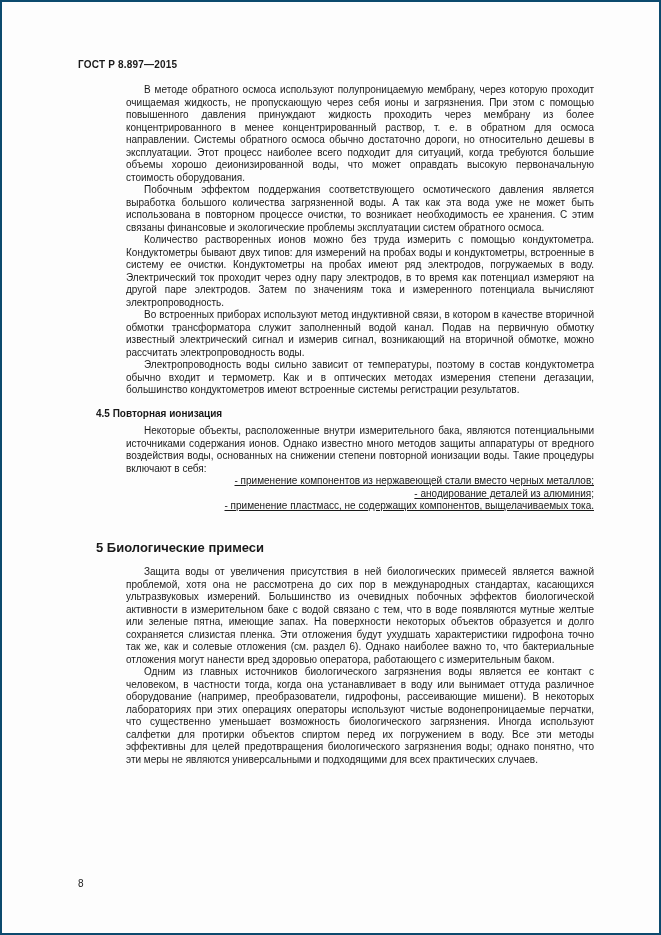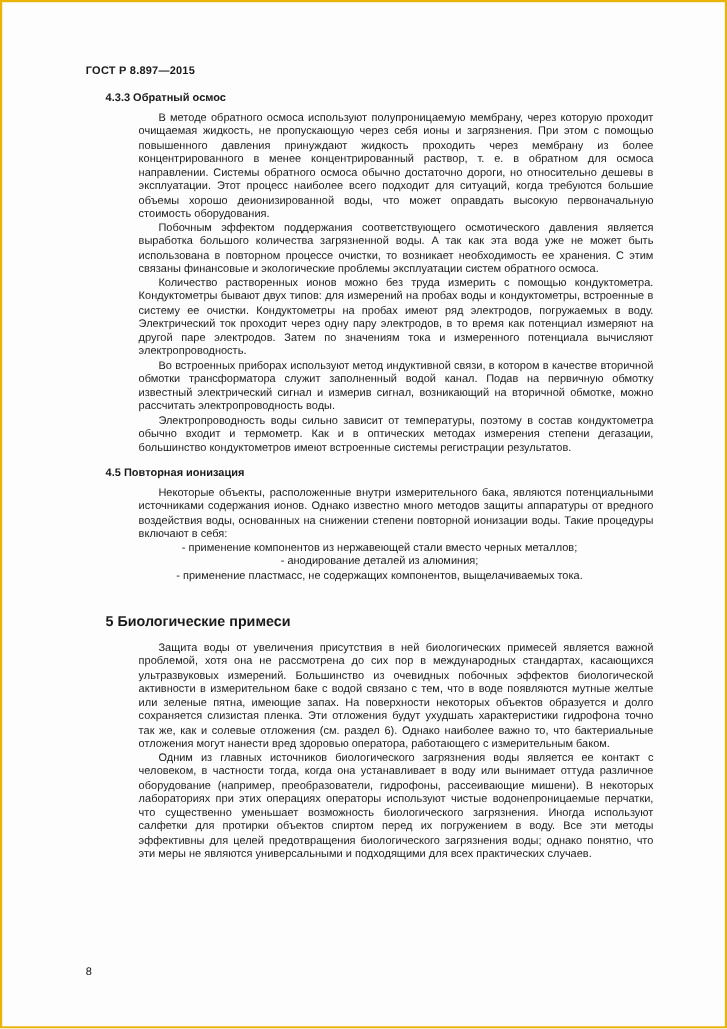--- a/index.html
+++ b/index.html
@@ -2,21 +2,21 @@
 <html><head>
 <meta charset="utf-8">
 <style>
   * { margin: 0; padding: 0; box-sizing: border-box; }
   html, body { background: #ffffff; }
   .page {
     position: relative;
     width: 661px;
     height: 935px;
     background: #fdfdfd;
-    border: 2px solid #eab308;
+    border: 2px solid #0c4a6e;
     overflow: hidden;
     font-family: "Liberation Sans", sans-serif;
     color: #191919;
   }
   .running-header {
     position: absolute;
     top: 57px;
     left: 76px;
     font-size: 10px;
     font-weight: bold;
@@ -34,21 +34,21 @@
   .heading {
     font-size: 10px;
     font-weight: bold;
     text-align: left;
     padding-left: 18px;
     margin-top: 11px;
     margin-bottom: 5px;
   }
   .heading:first-child { margin-top: 0; }
   .para { text-indent: 18px; margin-left: 48px; }
-  .list-item { text-indent: 18px; text-align: center; }
+  .list-item { text-indent: 18px; text-align: right; text-decoration: underline; }
   .big-heading {
     font-size: 13px;
     font-weight: bold;
     text-align: left;
     padding-left: 18px;
     margin-top: 29px;
     margin-bottom: 12px;
   }
   .page-number {
     position: absolute;
@@ -59,21 +59,20 @@
 </style>
 </head>
 <body>
 
 <div class="page">
 
   <div class="running-header">ГОСТ Р 8.897—2015</div>
 
   <div class="content">
 
-    <h4 class="heading">4.3.3 Обратный осмос</h4>
     <p class="para">В методе обратного осмоса используют полупроницаемую мембрану, через которую проходит очищаемая жидкость, не пропускающую через себя ионы и загрязнения. При этом с помощью повышенного давления принуждают жидкость проходить через мембрану из более концентрированного в менее концентрированный раствор, т. е. в обратном для осмоса направлении. Системы обратного осмоса обычно достаточно дороги, но относительно дешевы в эксплуатации. Этот процесс наиболее всего подходит для ситуаций, когда требуются большие объемы хорошо деионизированной воды, что может оправдать высокую первоначальную стоимость оборудования.</p>
     <p class="para">Побочным эффектом поддержания соответствующего осмотического давления является выработка большого количества загрязненной воды. А так как эта вода уже не может быть использована в повторном процессе очистки, то возникает необходимость ее хранения. С этим связаны финансовые и экологические проблемы эксплуатации систем обратного осмоса.</p>
 
     <p class="para">Количество растворенных ионов можно без труда измерить с помощью кондуктометра. Кондуктометры бывают двух типов: для измерений на пробах воды и кондуктометры, встроенные в систему ее очистки. Кондуктометры на пробах имеют ряд электродов, погружаемых в воду. Электрический ток проходит через одну пару электродов, в то время как потенциал измеряют на другой паре электродов. Затем по значениям тока и измеренного потенциала вычисляют электропроводность.</p>
     <p class="para">Во встроенных приборах используют метод индуктивной связи, в котором в качестве вторичной обмотки трансформатора служит заполненный водой канал. Подав на первичную обмотку известный электрический сигнал и измерив сигнал, возникающий на вторичной обмотке, можно рассчитать электропроводность воды.</p>
     <p class="para">Электропроводность воды сильно зависит от температуры, поэтому в состав кондуктометра обычно входит и термометр. Как и в оптических методах измерения степени дегазации, большинство кондуктометров имеют встроенные системы регистрации результатов.</p>
 
     <h4 class="heading">4.5 Повторная ионизация</h4>
     <p class="para">Некоторые объекты, расположенные внутри измерительного бака, являются потенциальными источниками содержания ионов. Однако известно много методов защиты аппаратуры от вредного воздействия воды, основанных на снижении степени повторной ионизации воды. Такие процедуры включают в себя:</p>
     <p class="list-item">- применение компонентов из нержавеющей стали вместо черных металлов;</p>

